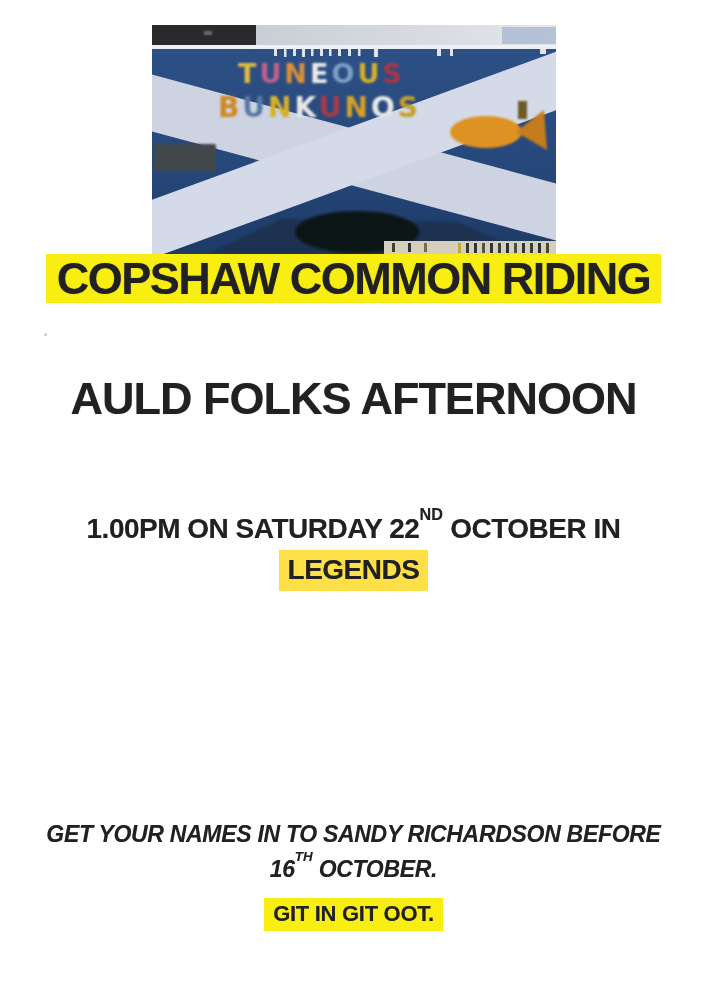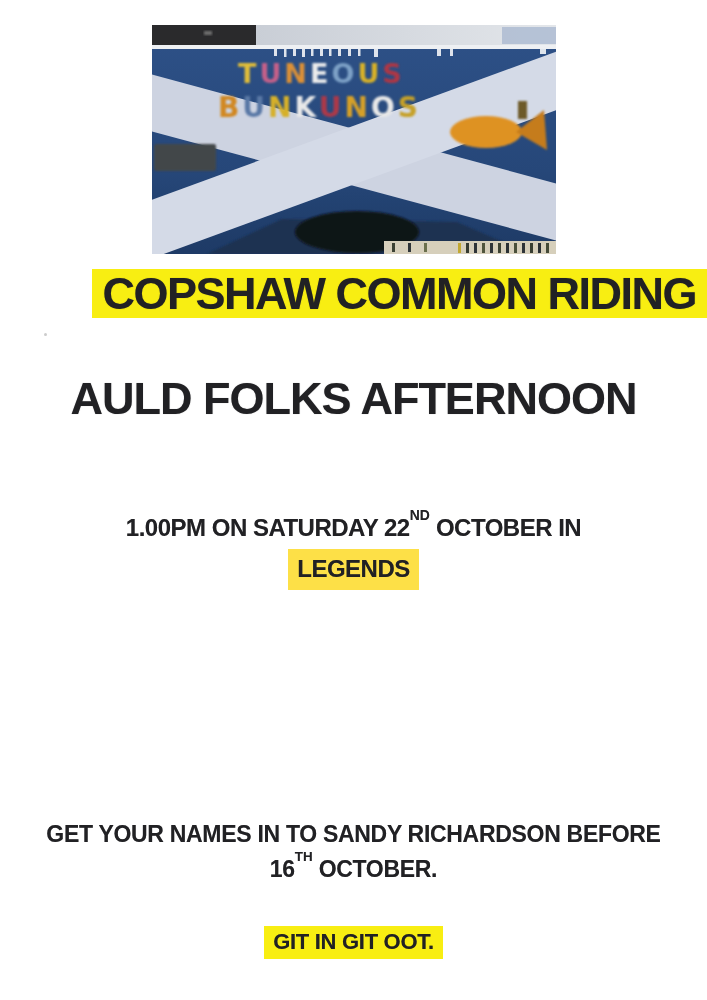--- a/index.html
+++ b/index.html
@@ -13,40 +13,40 @@
   .photo{
     position:absolute;left:152px;top:25px;width:404px;height:229px;
     filter:blur(0.6px) saturate(0.95);
   }
   .photo svg{display:block;width:100%;height:100%;}
   
   .hl-yellow{background:#f8ee12;}
   .hl-red{background:#fde047;}
   
   .trow{position:absolute;left:0;width:707px;text-align:center;}
-  .title-row{top:269px;text-align:right;}
+  .title-row{top:254px;}
   .title-text{
     display:inline-block;font-size:45px;line-height:49px;letter-spacing:-1.5px;
     padding:0 11px;white-space:nowrap;text-shadow:0 0 1px rgba(40,40,40,.35);
   }
   .heading{top:372px;font-size:45px;line-height:53px;letter-spacing:-1px;
     text-shadow:0 0 1px rgba(40,40,40,.35);}
-  .dateblock{top:505px;font-size:24px;line-height:34px;letter-spacing:-0.5px;
+  .dateblock{top:505px;font-size:28px;line-height:34px;letter-spacing:-0.5px;
     text-shadow:0 0 .5px rgba(40,40,40,.4);}
   .venueline{margin-top:4px;}
   .venueline .hl-red{display:inline-block;padding:3px 9px 4px;}
   .para1{top:602px;}
   .para2{top:697px;}
   .para{font-size:28px;line-height:33px;letter-spacing:-0.5px;
     text-shadow:0 0 .5px rgba(40,40,40,.4);}
   .names{top:820px;font-size:23px;line-height:29px;letter-spacing:-0.3px;
-    text-shadow:0 0 .5px rgba(40,40,40,.4);}
+    text-shadow:0 0 .5px rgba(40,40,40,.4);font-style:italic;}
   .footer-row{top:898px;font-size:22px;letter-spacing:-0.3px;
     text-shadow:0 0 .5px rgba(40,40,40,.4);}
-  .footer-row .hl-yellow{display:inline-block;padding:3px 9px 4px;margin-top:28px;}
+  .footer-row .hl-yellow{display:inline-block;padding:3px 9px 4px;}
   sup.ord{font-size:58%;position:relative;top:-0.52em;letter-spacing:0;}
   .speck{position:absolute;left:44px;top:333px;width:3px;height:3px;
     background:#9a9a9a;border-radius:50%;opacity:.5;}
 </style>
 </head>
 <body>
 
 <div class="page">
 
   <div class="photo">

